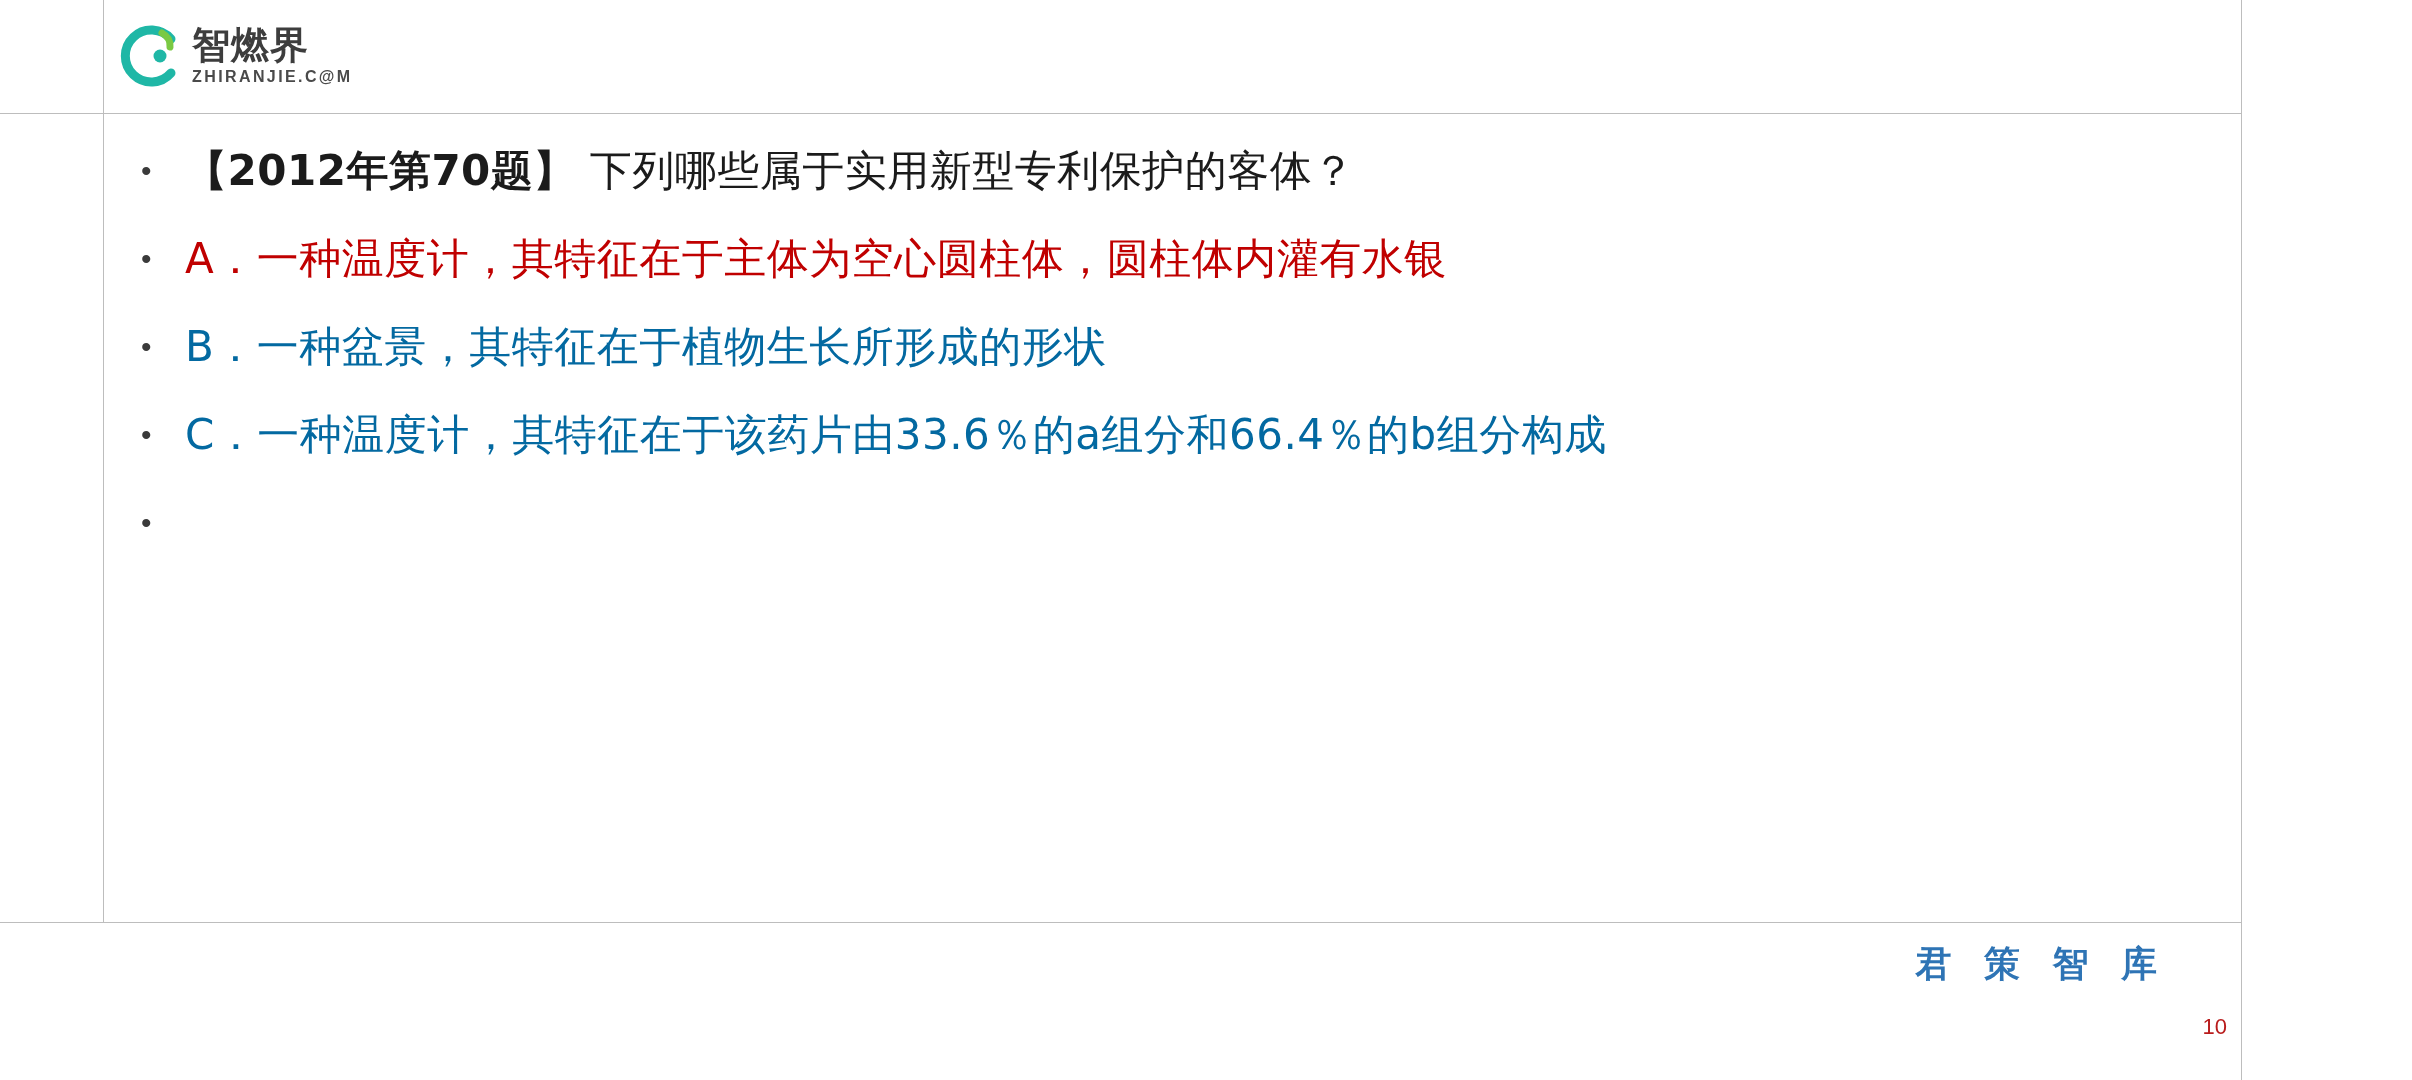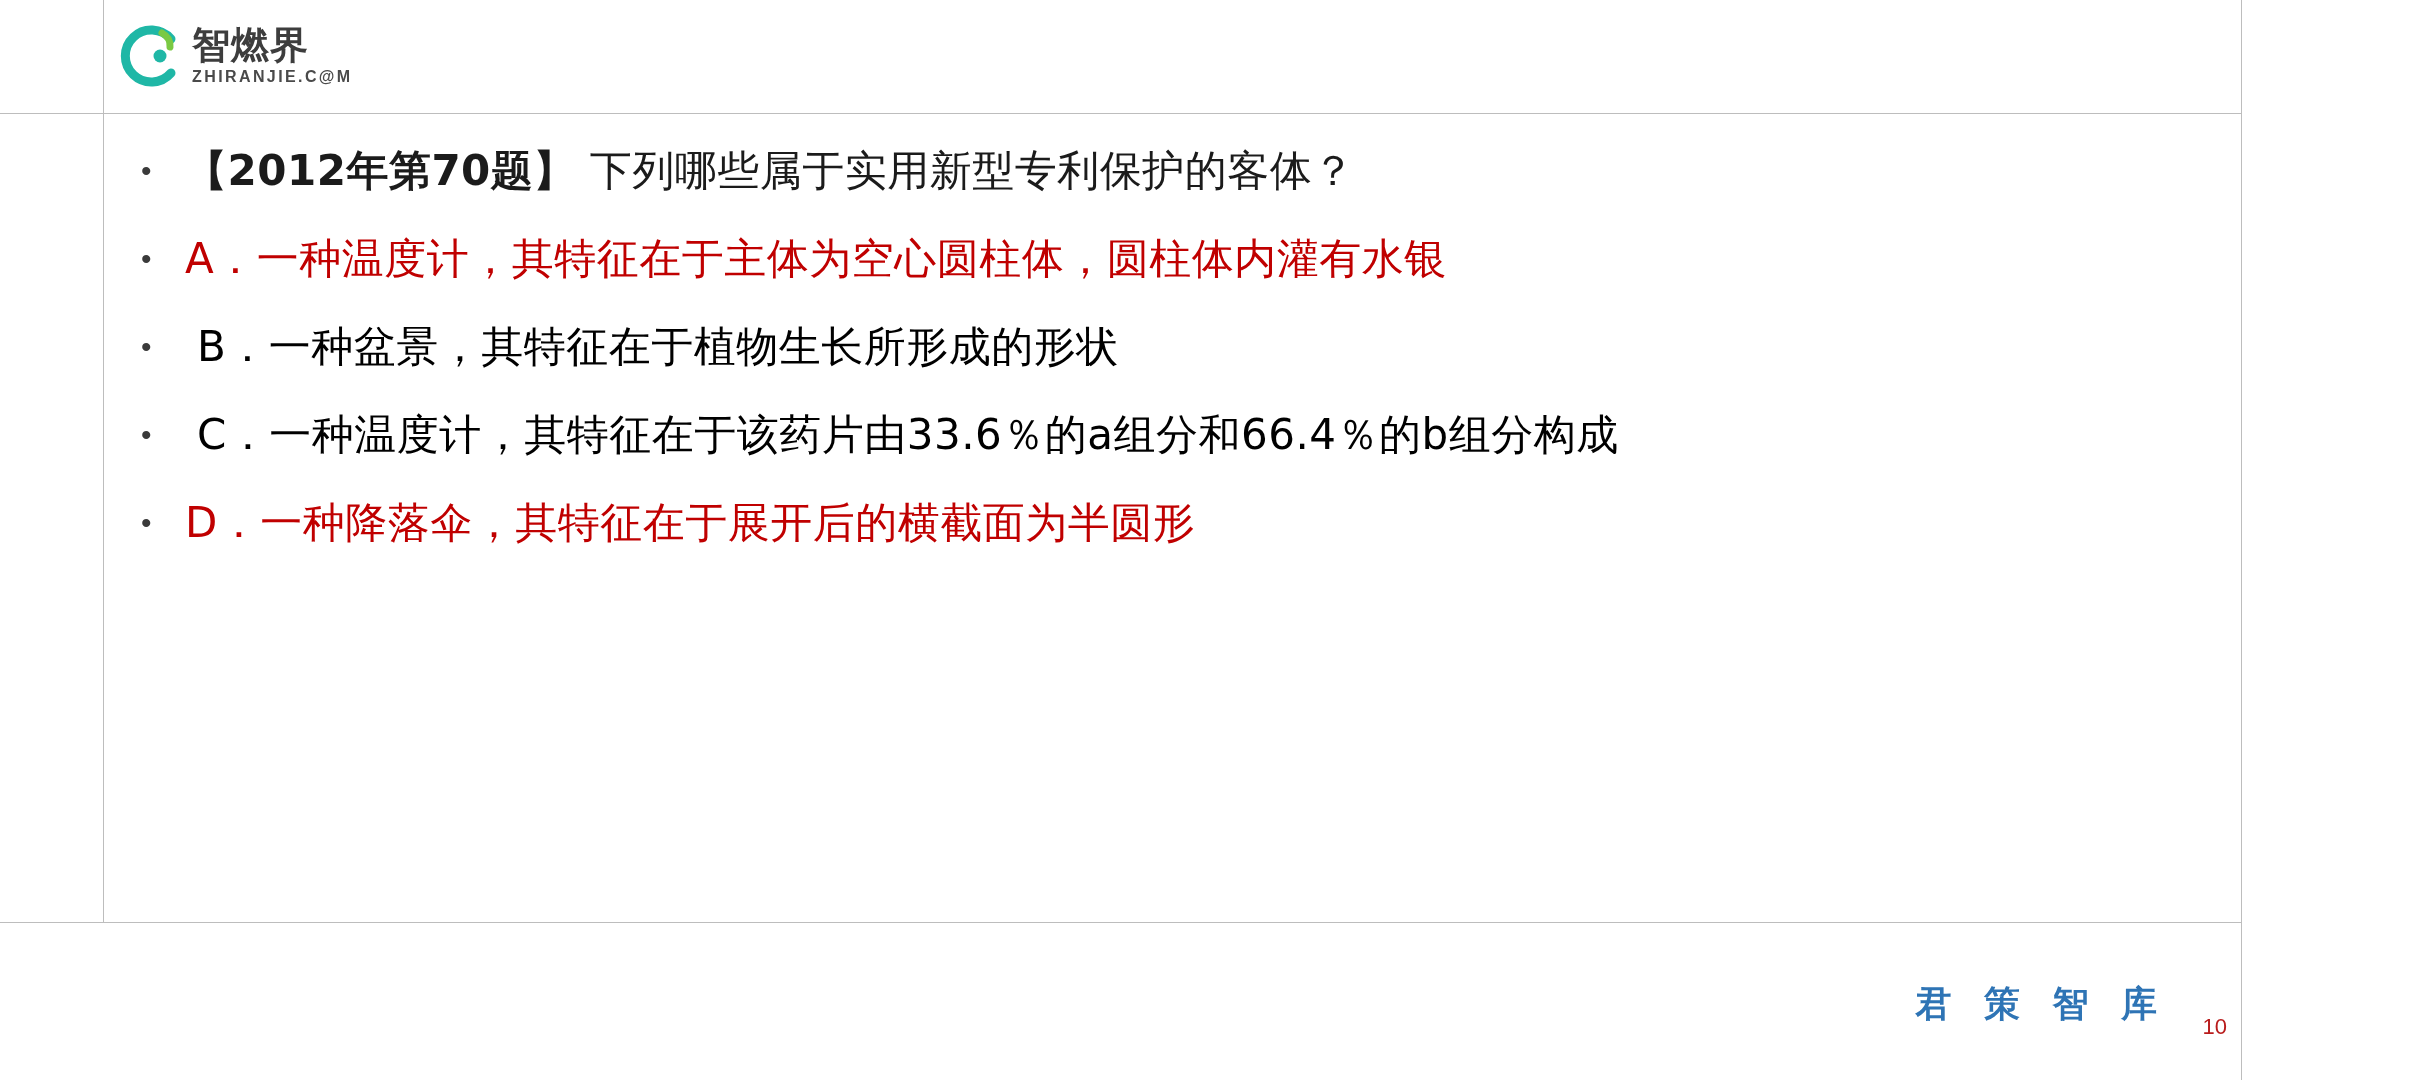--- a/index.html
+++ b/index.html
@@ -97,27 +97,27 @@
   .bullet-text {
     font-family: "DejaVu Sans", "Liberation Sans", sans-serif;
     font-size: 42px;
     line-height: 62px;
     letter-spacing: 0.5px;
     white-space: nowrap;
   }
   .q-stem { color: #1b1b1b; }
   .q-stem .lead { font-weight: 700; }
   .opt-red  { color: #c00000; }
-  .opt-blue { color: #000000; margin-left: 12px; }
+  .opt-blue { color: #0369a1; }
 
   
   .footer-brand {
     position: absolute;
     right: 245px;
-    top: 980px;
+    top: 940px;
     font-family: "DejaVu Sans", sans-serif;
     font-size: 36px;
     font-weight: 700;
     color: #2e74b5;
     letter-spacing: 10px;
   }
   .page-num {
     position: absolute;
     right: 185px;
     top: 1014px;
@@ -167,21 +167,20 @@
       <span class="bullet-text opt-blue">B．一种盆景，其特征在于植物生长所形成的形状</span>
     </div>
 
     <div class="bullet-row">
       <span class="bullet-dot">•</span>
       <span class="bullet-text opt-blue">C．一种温度计，其特征在于该药片由33.6％的a组分和66.4％的b组分构成</span>
     </div>
 
     <div class="bullet-row">
       <span class="bullet-dot">•</span>
-      <span class="bullet-text opt-red">D．一种降落伞，其特征在于展开后的横截面为半圆形</span>
     </div>
 
   </div>
 
   <div class="footer-brand">君 策 智 库</div>
   <div class="page-num">10</div>
 
 </div>
 
 </body></html>

